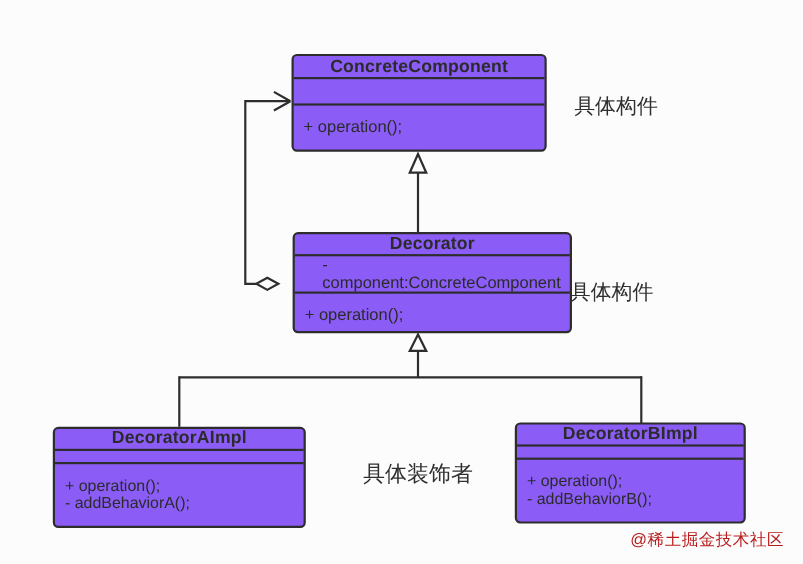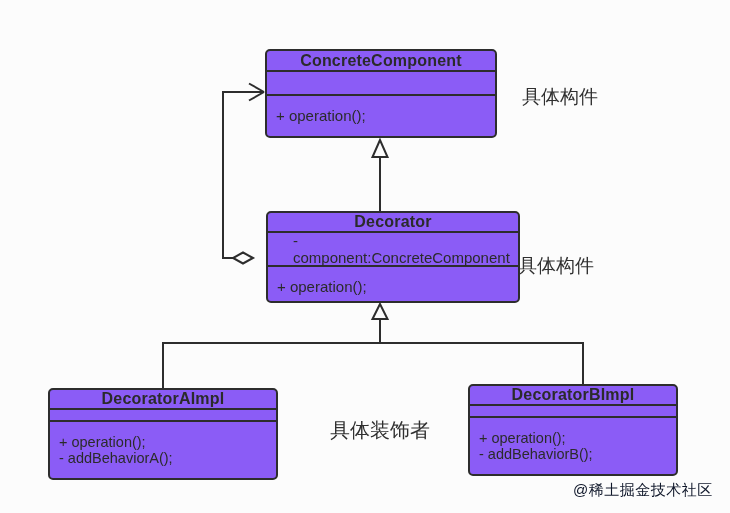--- a/index.html
+++ b/index.html
@@ -82,21 +82,21 @@
     width: 730px; height: 513px;
   }
   .connectors * { vector-effect: non-scaling-stroke; }
 
   
   .watermark {
     position: absolute;
     left: 573px;
     top: 481px;
     font-size: 15px;
-    color: #0f172a;
+    color: #b91c1c;
     white-space: nowrap;
     letter-spacing: 0.5px;
   }
 </style>
 </head>
 <body>
 
 <div class="stage">
 
   <svg class="connectors" viewBox="0 0 730 513" xmlns="http://www.w3.org/2000/svg">

